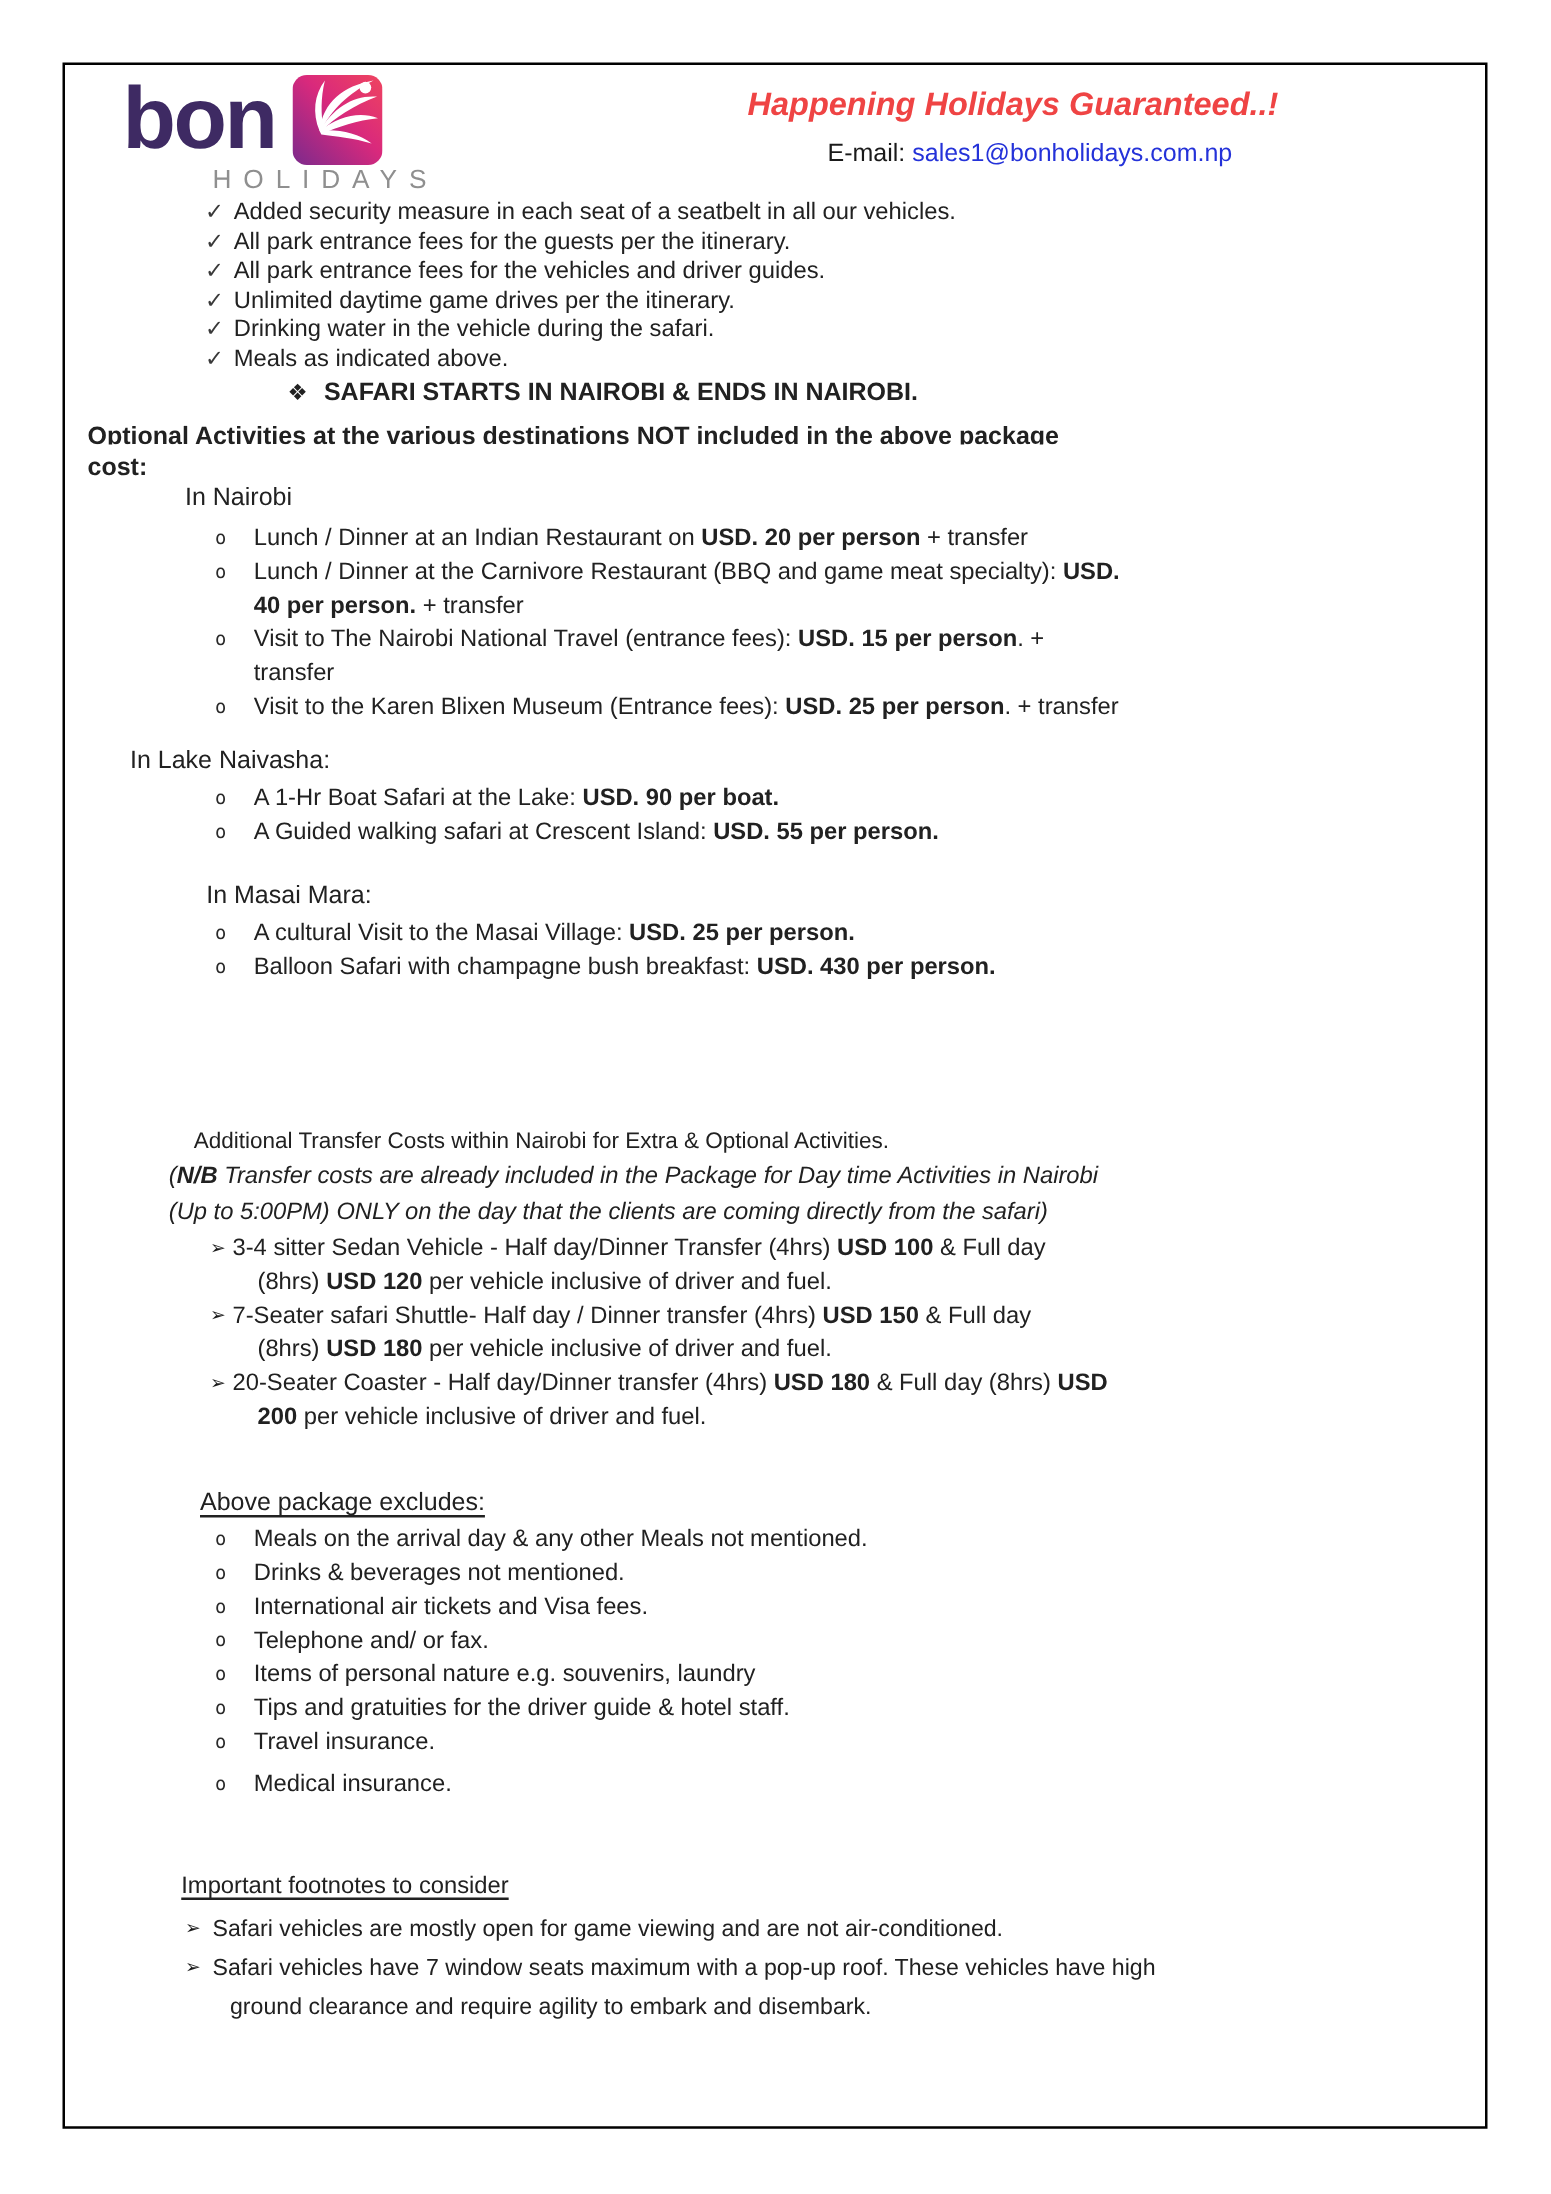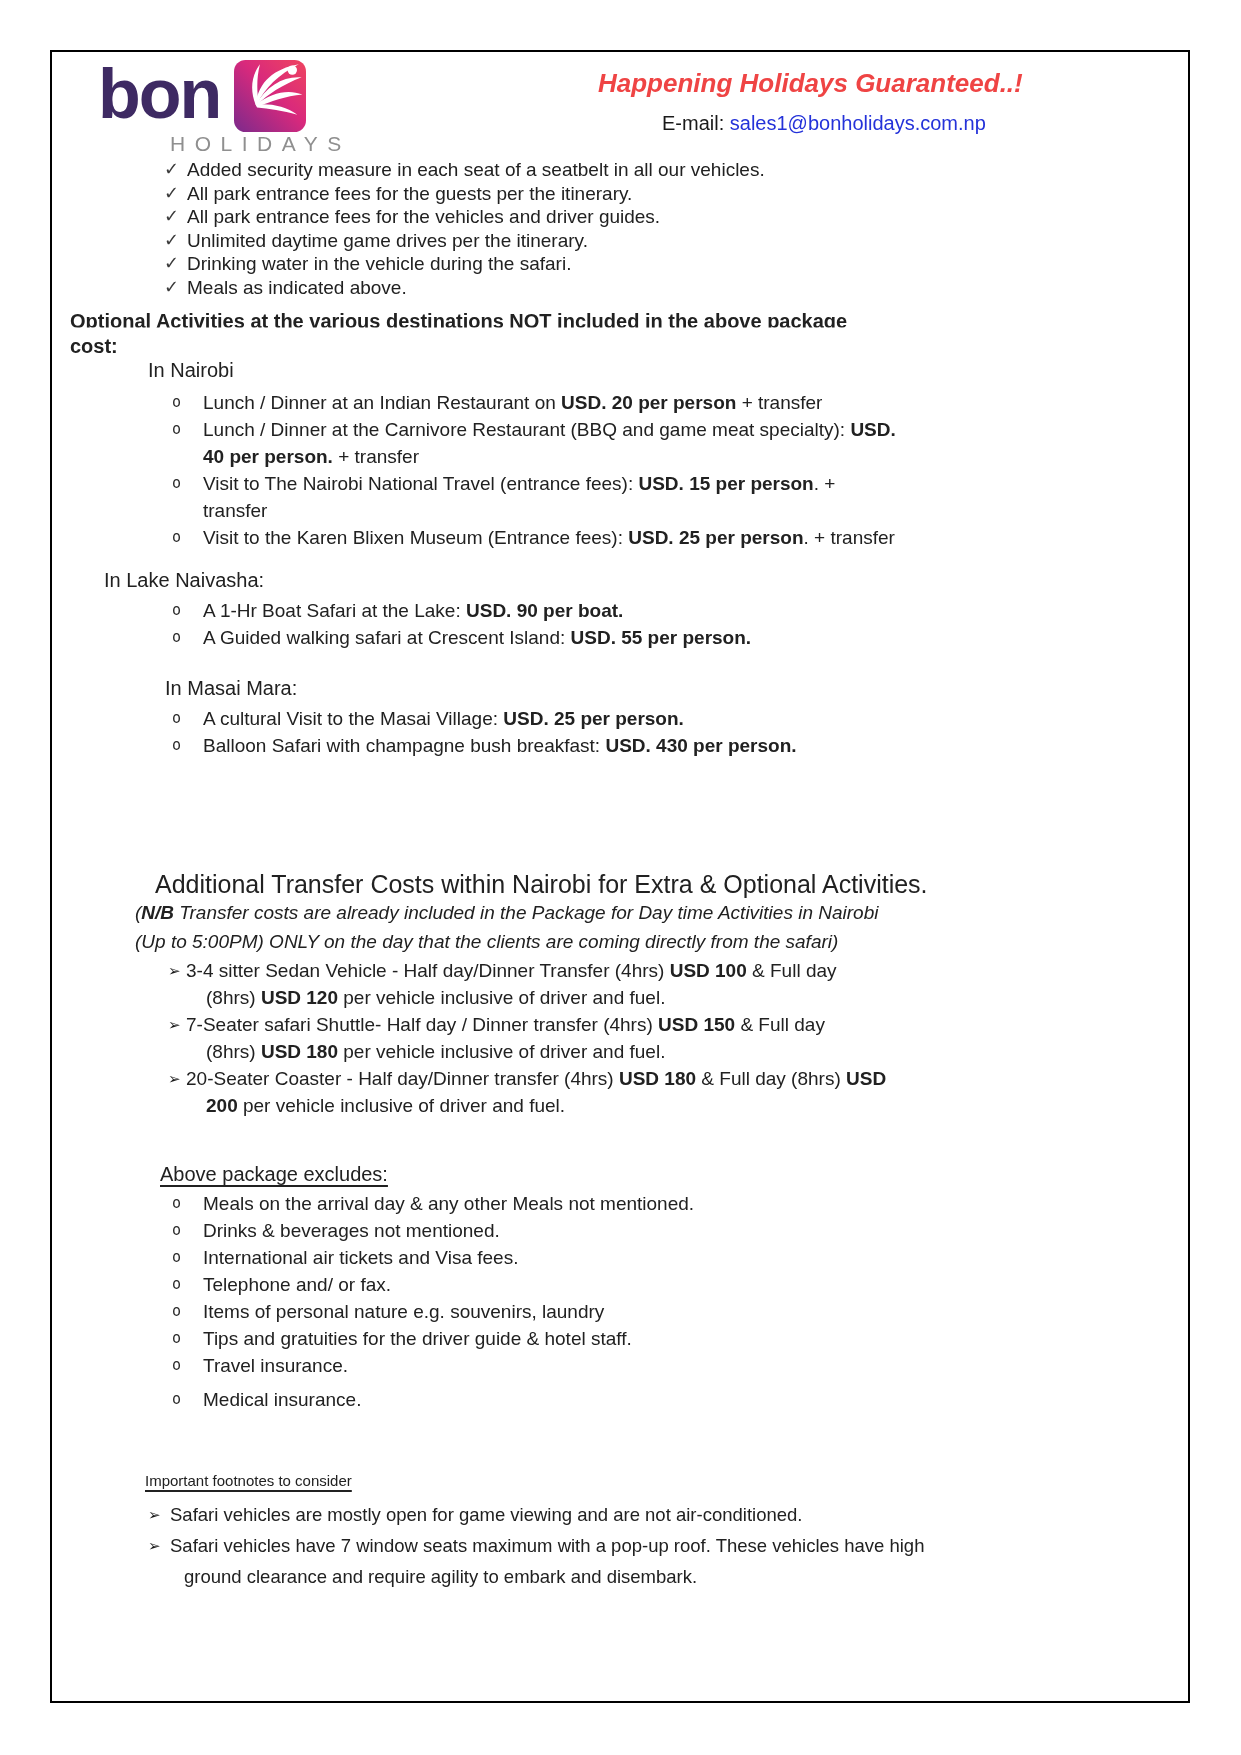--- a/index.html
+++ b/index.html
@@ -40,23 +40,23 @@
   .banner .diamond{margin-right:13px;font-size:18px;}
   
   .optional{margin:10px 18px 0 18px;font-size:20px;font-weight:bold;line-height:25px;}
   .optional .l1{display:inline-block;line-height:1.05;clip-path:inset(0 0 21% 0);}
   .optional .l2{display:block;line-height:25px;}
   
   .sec-h{font-size:20px;font-weight:normal;line-height:26px;}
   .h-nairobi{margin:-2px 0 0 96px;}
   .h-naivasha{margin:16px 0 0 52px;}
   .h-masai{margin:24px 0 0 113px;}
-  .h-transfers{margin:112px 0 0 103px;font-size:25px;}
+  .h-transfers{margin:112px 0 0 103px;font-size:18px;}
   .h-excludes{margin:42px 0 0 108px;}
-  .h-footnotes{margin:55px 0 0 93px;font-size:15px;}
+  .h-footnotes{margin:55px 0 0 93px;font-size:19px;}
   .underline{text-decoration:underline;text-decoration-thickness:2px;text-underline-offset:4px;}
   
   .circle-list{font-size:19px;}
   .circle-list li{line-height:27px;}
   .circle-list .marker{width:31px;font-size:15px;color:#2a2a2a;font-family:"DejaVu Sans Mono",monospace;}
   .nairobi-list{margin:6px 20px 0 120px;}
   .naivasha-list{margin:4px 20px 0 120px;}
   .masai-list{margin:4px 20px 0 120px;}
   .excludes-list{margin:3px 20px 0 120px;}
   .excludes-list li:last-child{margin-top:7px;}
@@ -122,20 +122,21 @@
         <li>
           <span class="marker">✓</span>
           <span class="txt"><span>Drinking water in the vehicle during the safari.</span></span>
         </li>
         <li>
           <span class="marker">✓</span>
           <span class="txt"><span>Meals as indicated above.</span></span>
         </li>
       </ul>
 
+    <div class="banner"><span class="diamond">❖</span><span>SAFARI STARTS IN NAIROBI &amp; ENDS IN NAIROBI.</span></div>
 
     <div class="optional">
       <span class="l1">Optional Activities at the various destinations NOT included in the above package</span>
       <span class="l2">cost:</span>
     </div>
 
     <div class="sec-h h-nairobi">In Nairobi</div>
     <ul class="circle-list nairobi-list">
         <li>
           <span class="marker">o</span>

